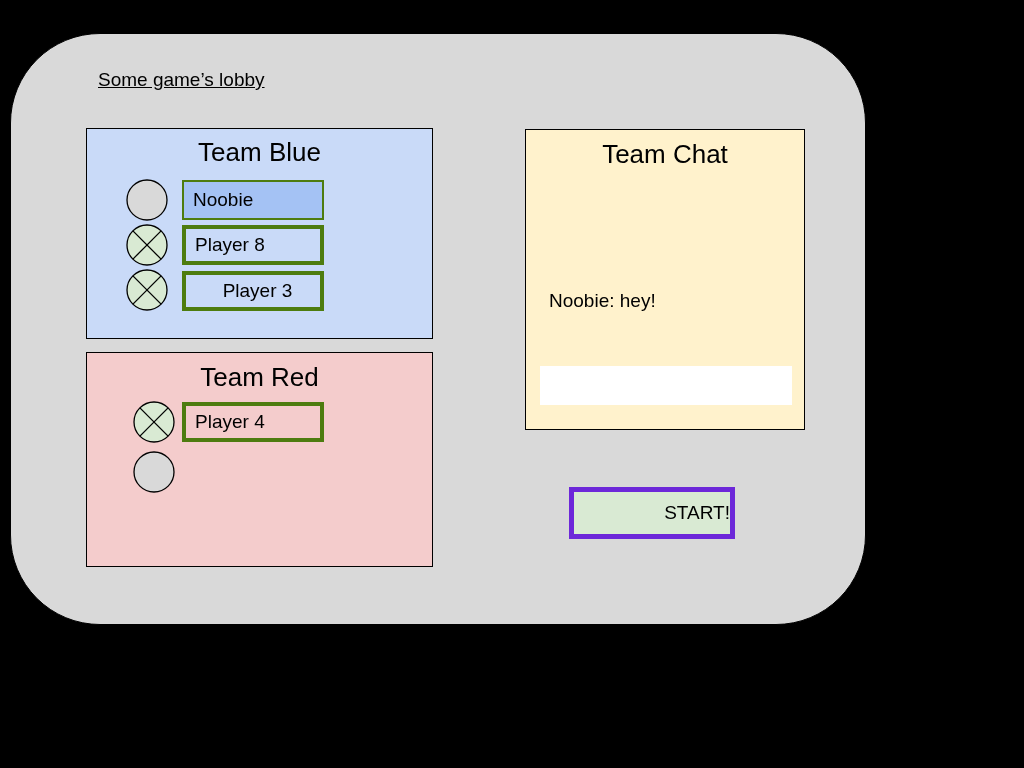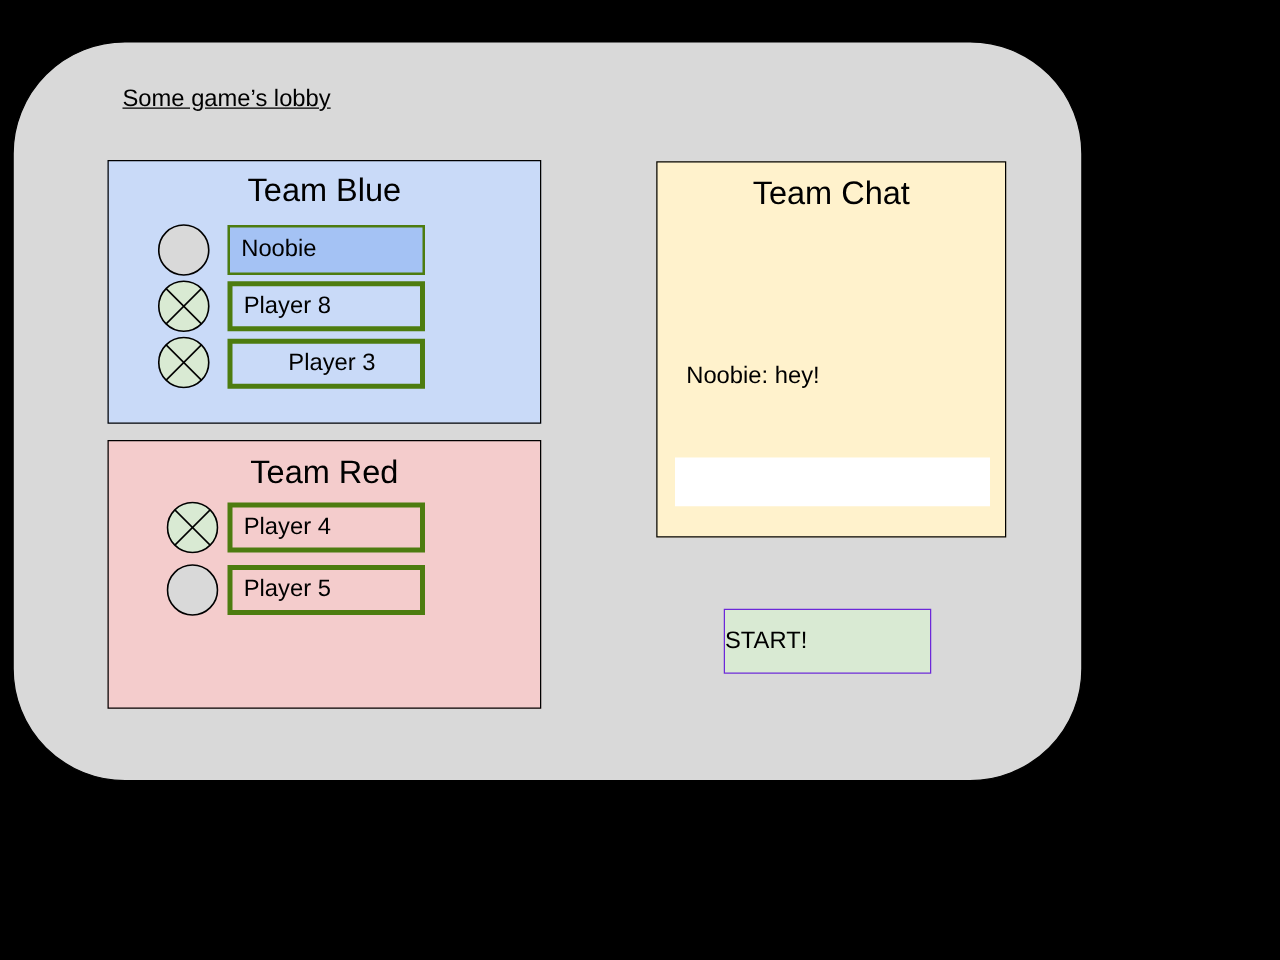--- a/index.html
+++ b/index.html
@@ -73,21 +73,21 @@
   }
   .status-circle {
     position: absolute;
     width: 42px;
     height: 42px;
   }
   .status-circle svg { display: block; }
   .name-box {
     position: absolute;
     left: 181px;
-    width: 158px;
+    width: 142px;
     height: 40px;
     border: 4px solid #4d7c0f;
     box-sizing: border-box;
     display: flex;
     align-items: center;
     padding-left: 9px;
     font-size: 19px;
     white-space: nowrap;
   }
   .name-box.blue { background: #c9daf8; }
@@ -118,28 +118,27 @@
     font-size: 19px;
     padding: 0 8px;
   }
   .start-button {
     position: absolute;
     left: 569px;
     top: 487px;
     width: 166px;
     height: 52px;
     background: #d9ead3;
-    border: 1px solid #6d28d9;
+    border: 5px solid #6d28d9;
     box-sizing: border-box;
     display: flex;
     align-items: center;
-    justify-content: flex-start;
+    justify-content: flex-end;
     font-size: 19px;
     cursor: pointer;
-    margin-left: 10px;
   }
 </style>
 </head>
 <body>
 
 <div id="stage">
 
   <div class="lobby">
 
     <div class="lobby-title" style="position:absolute; left:87px; top:35px;text-decoration:underline;">Some game’s lobby</div>
@@ -191,23 +190,20 @@
       </svg>
     </div>
     <div class="name-box red" style="left:171px; top:368px;">
       <span>Player 4</span>
     </div>
 
     <div class="status-circle" style="left:122px; top:417px;">
       <svg width="42" height="42" viewBox="0 0 42 42">
         <circle cx="21" cy="21" r="20" fill="#d9d9d9" stroke="#000" stroke-width="1.3"></circle>
       </svg>
-    </div>
-    <div class="name-box red" style="left:171px; top:418px;">
-      <span>Player 5</span>
     </div>
 
     <div class="panel team-chat" style="position:absolute; left:514px; top:95px;">
       <div class="panel-title" style="top:13px;">Team Chat</div>
       <div class="chat-message" style="top:160px;">Noobie: hey!</div>
       <input class="chat-input" type="text" value="" style="">
     </div>
 
   </div>
 

